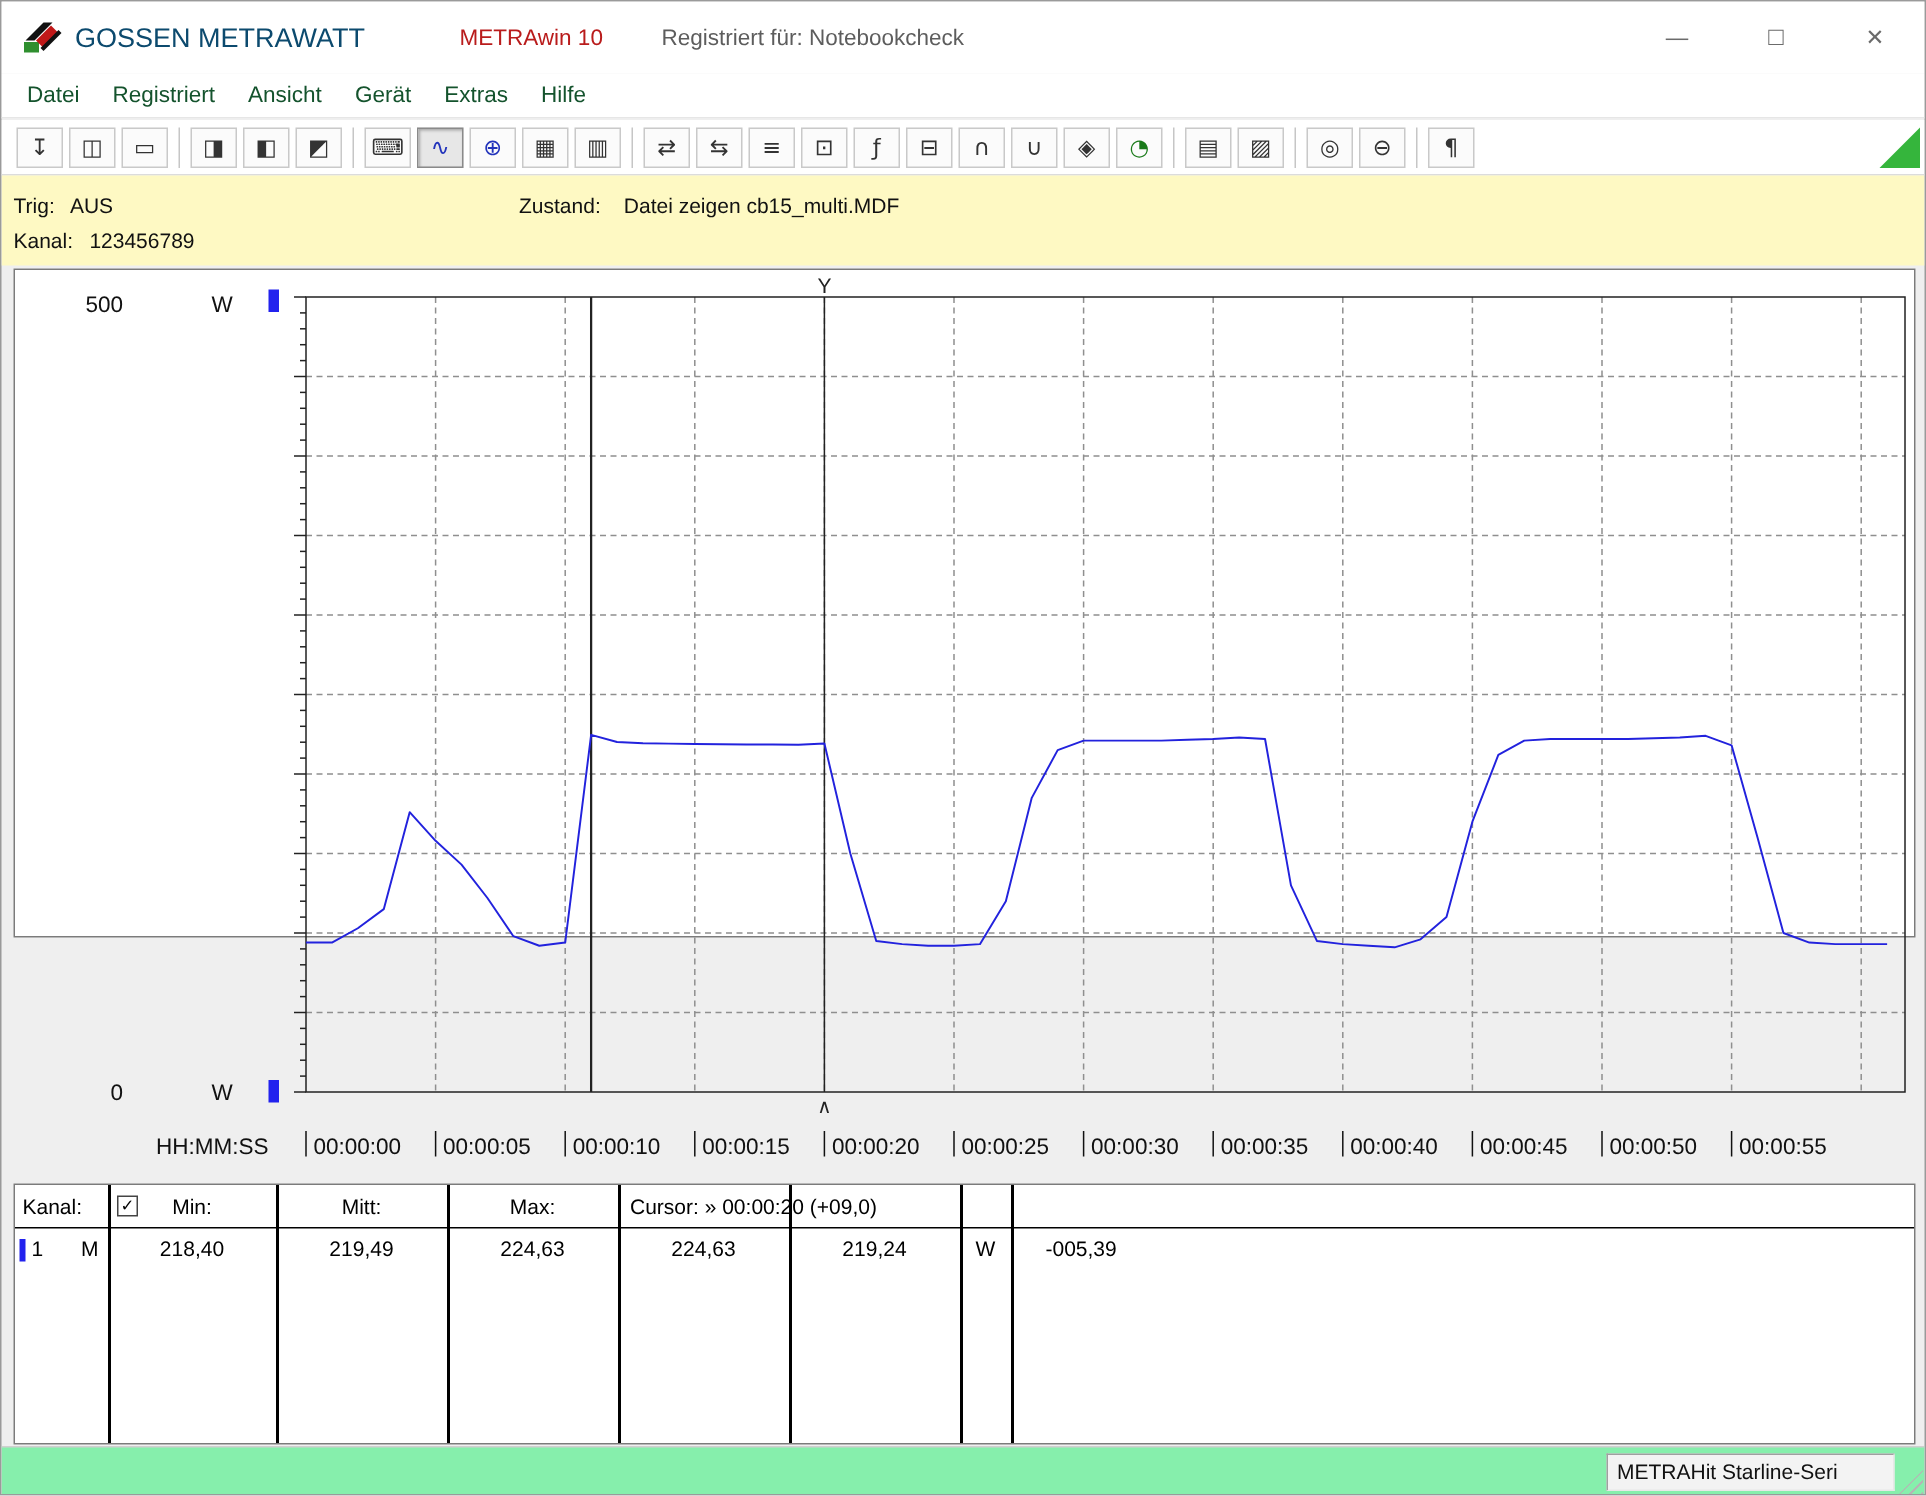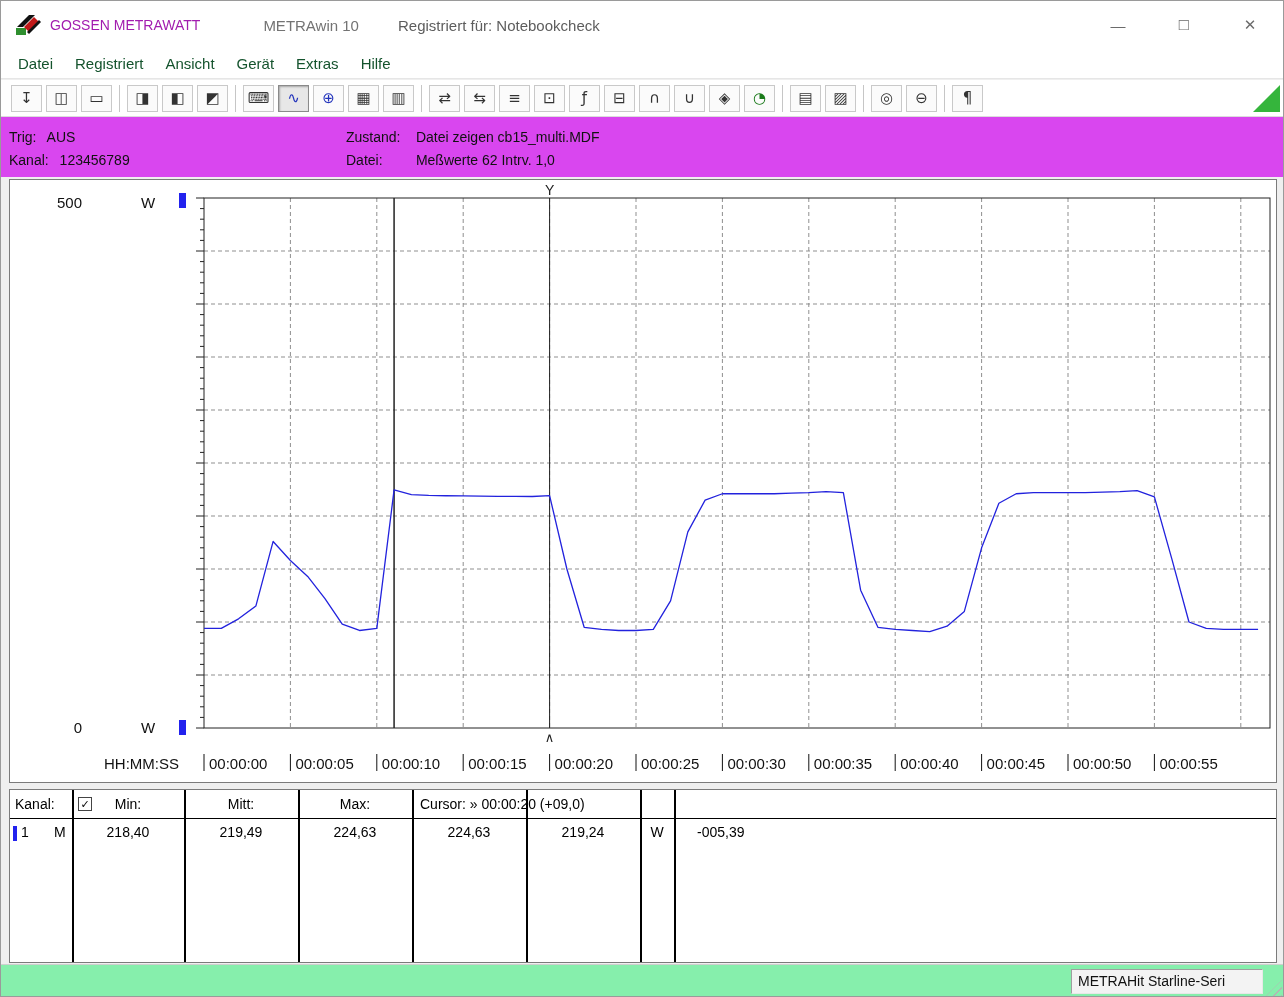--- a/index.html
+++ b/index.html
@@ -3,22 +3,22 @@
 <meta charset="utf-8">
 <style>
   * { box-sizing: border-box; }
   body { margin:0; background:#d9d9d9; font-family:"Liberation Sans", sans-serif; }
   .window { position:relative; width:1284px; height:997px; background:#efefef;
             border:1px solid #9a9a9a; overflow:hidden; }
 
   
   .titlebar { position:absolute; left:0; top:0; width:100%; height:48px; background:#fff;
               display:flex; align-items:center; padding-left:14px; }
-  .titlebar .brand { margin-left:8px; font-size:14px; color:#a21caf; }
-  .titlebar .app   { margin-left:63px; font-size:15px; color:#737373; }
+  .titlebar .brand { margin-left:8px; font-size:18px; color:#0c4a6e; }
+  .titlebar .app   { margin-left:63px; font-size:15px; color:#b91c1c; }
   .titlebar .reg   { margin-left:39px; font-size:15px; color:#5d5d5d; }
   .win-controls { margin-left:auto; display:flex; height:100%; }
   .win-btn { width:66px; height:100%; display:flex; align-items:center; justify-content:center;
              color:#6b6b6b; font-size:15px; cursor:default; }
   .win-btn.close { margin-right:0; }
 
   
   .menubar { position:absolute; left:0; top:48px; width:100%; height:30px; background:#fff;
              display:flex; align-items:center; padding-left:6px; border-bottom:1px solid #e6e6e6; }
   .menu-item { padding:0 11px; font-size:15px; color:#14532d; cursor:default; }
@@ -28,30 +28,30 @@
              display:flex; align-items:center; padding-left:10px; border-bottom:1px solid #dcdcdc; }
   .tb-btn { width:31px; height:27px; margin-right:4px; border:1px solid #c9c9c9; background:#fbfbfb;
             font-size:15px; line-height:23px; color:#333; padding:0; display:flex;
             align-items:center; justify-content:center; font-family:"DejaVu Sans", sans-serif; }
   .tb-btn.pressed { background:#e7e7e7; border-color:#8a8a8a; box-shadow:inset 1px 1px 2px rgba(0,0,0,.28); }
   .tb-sep { border-left:1px solid #c6c6c6; height:27px; margin:0 7px 0 3px; }
   .tb-right { margin-left:auto; margin-right:3px; width:0; height:0;
               border-left:27px solid transparent; border-bottom:27px solid #35b53c; }
 
   
-  .infobar { position:absolute; left:0; top:116px; width:100%; height:60px; background:#d946ef;
+  .infobar { position:absolute; left:0; top:116px; width:100%; height:60px; background:#fef9c3;
              font-size:14px; color:#111; }
   .info-left { position:absolute; left:8px; top:9px; }
   .info-center { position:absolute; left:345px; top:9px; }
   .info-row { line-height:23px; white-space:nowrap; }
   .il { margin-right:7px; }
   .cl { display:inline-block; width:66px; }
 
   
-  .chart-panel { position:absolute; left:8px; top:178px; width:1268px; height:604px;
+  .chart-panel { position:absolute; left:8px; top:178px; width:1268px; height:446px;
                  background:#fff; border:1px solid #7b7b7b; }
   .chart-panel svg { display:block; font-family:"Liberation Sans", sans-serif; }
 
   
   .table-panel { position:absolute; left:8px; top:788px; width:1268px; height:174px;
                  background:#fff; border:1px solid #7b7b7b; font-size:14px; color:#000; }
   .tp-vline { position:absolute; top:0; bottom:0; width:2px; background:#000; }
   .tp-hline { position:absolute; left:0; right:0; top:28px; height:1px; background:#000; }
   .tp-cell { position:absolute; white-space:nowrap; }
   .center { text-align:center; }
@@ -144,24 +144,20 @@
       </div>
       <div class="info-row">
         <span class="il">Kanal:</span>
         <span>123456789</span>
       </div>
     </div>
     <div class="info-center">
       <div class="info-row">
         <span class="cl">Zustand:</span>
         <span>Datei zeigen cb15_multi.MDF</span>
-      </div>
-      <div class="info-row">
-        <span class="cl">Datei:</span>
-        <span>Meßwerte 62   Intrv. 1,0</span>
       </div>
     </div>
   </div>
 
   <div class="chart-panel">
     <svg id="chart-svg" width="1266" height="602">
       <text x="72" y="28" text-anchor="end" font-size="15" fill="#111">500</text>
       <text x="131" y="28" font-size="15" fill="#111">W</text>
       <text x="72" y="553" text-anchor="end" font-size="15" fill="#111">0</text>
       <text x="131" y="553" font-size="15" fill="#111">W</text>

